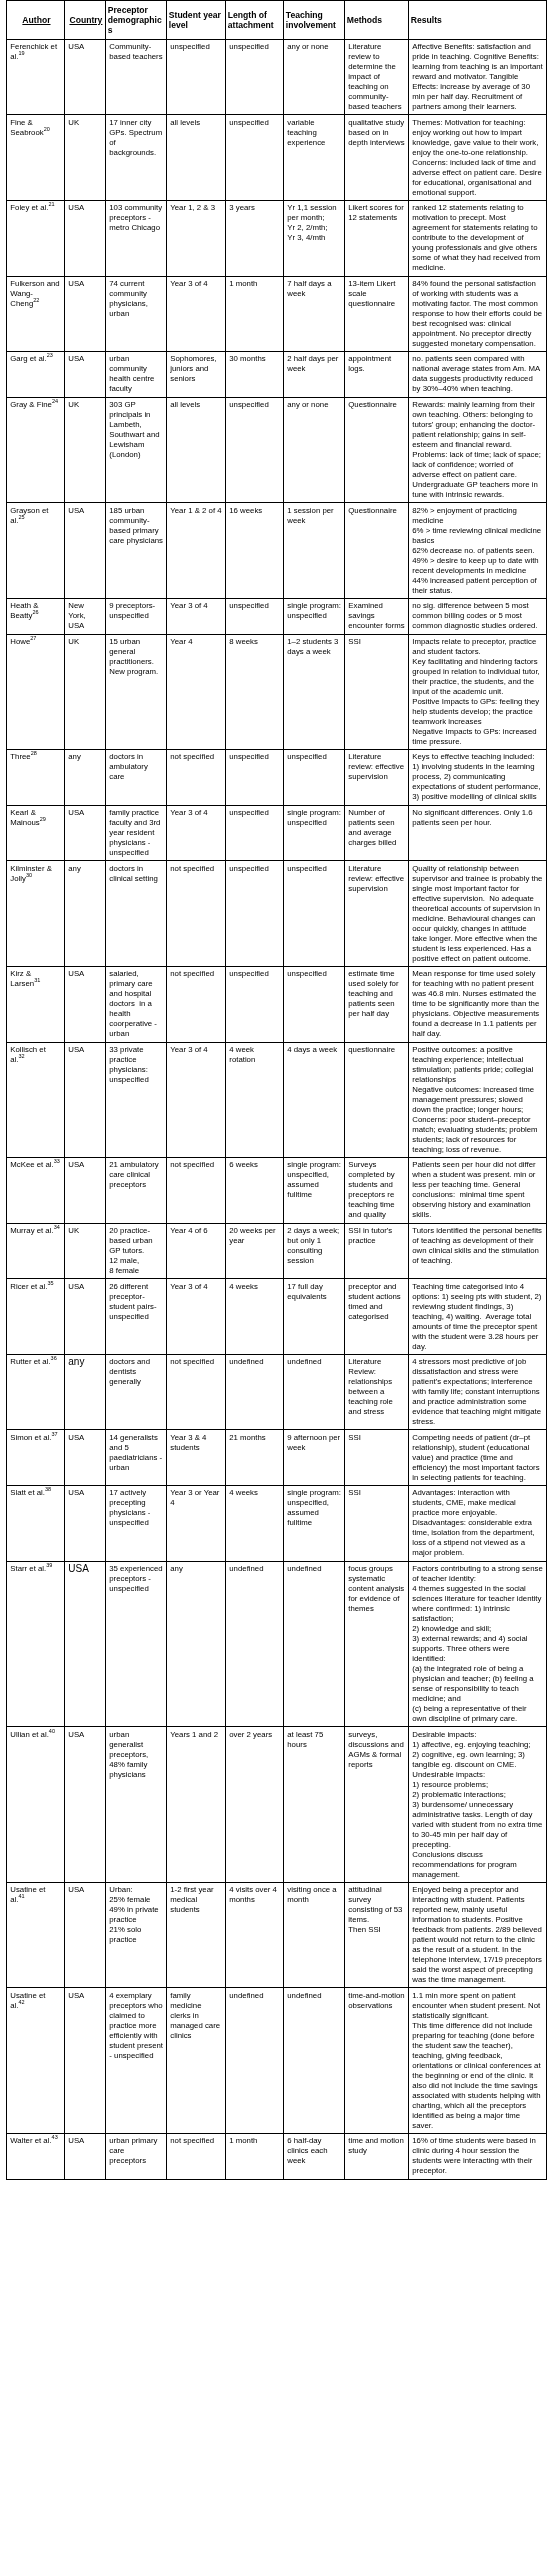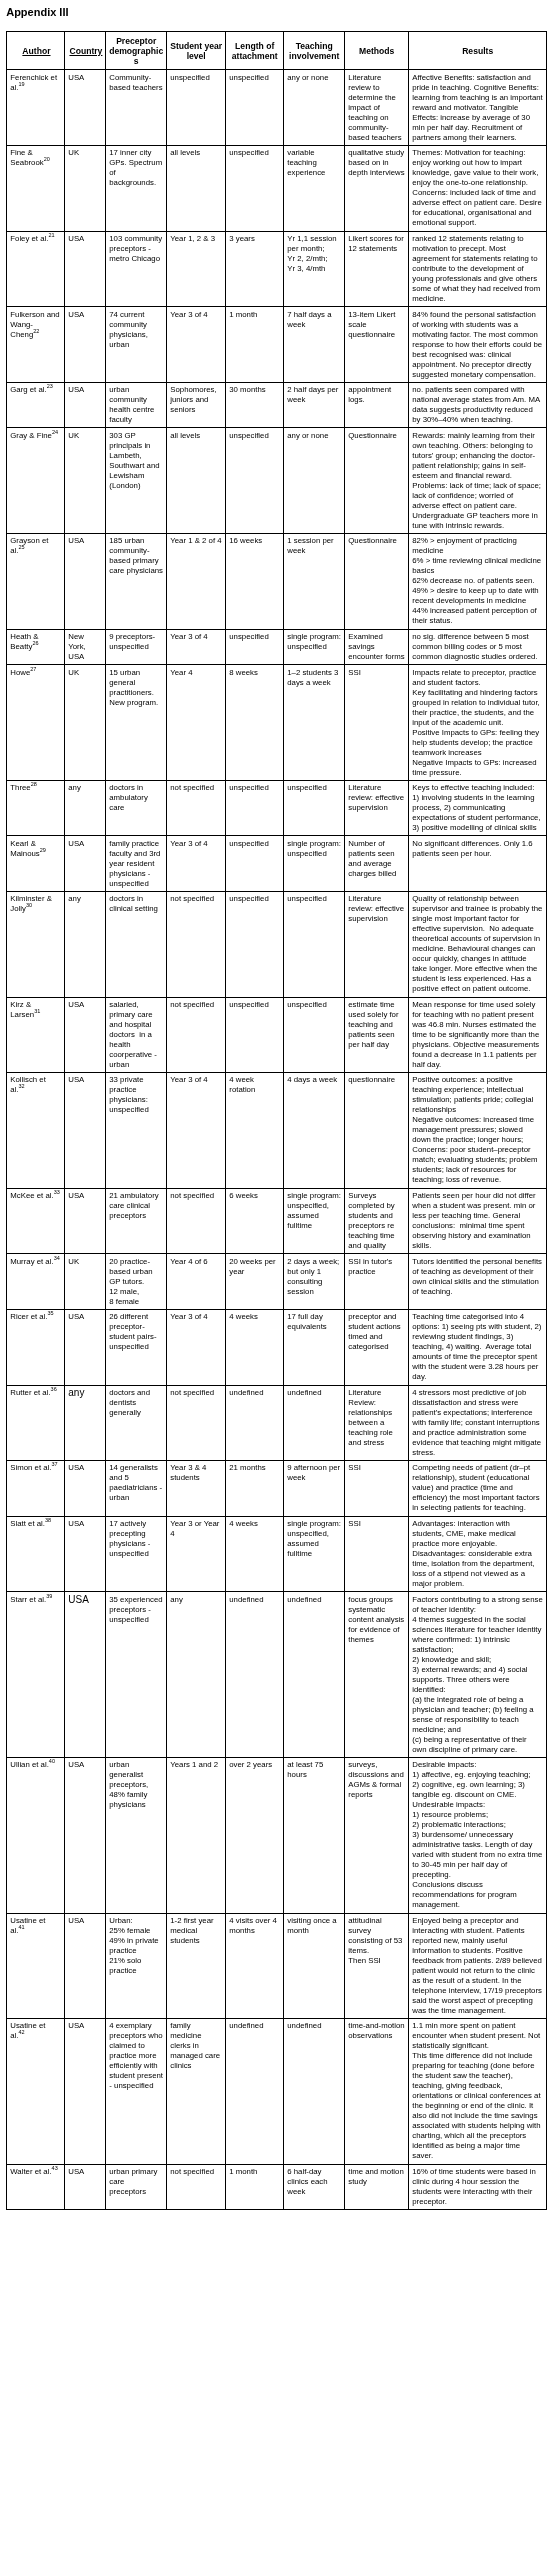--- a/index.html
+++ b/index.html
@@ -3,30 +3,29 @@
 <meta charset="utf-8">
 <style>
   html,body{margin:0;padding:0;background:#fff;color:#000;
     font-family:"Liberation Sans",sans-serif;}
   .page{width:550px;}
   .doc-title{font-size:11px;font-weight:bold;margin:6.2px 0 12.5px 6.2px;}
   table.appendix{border-collapse:collapse;margin-left:6.2px;width:540px;table-layout:fixed;}
   th,td{border:0.8px solid #000;vertical-align:top;padding:2.3px 3.1px;
     font-size:7.8px;line-height:10px;white-space:pre-wrap;
     word-wrap:break-word;overflow-wrap:break-word;text-align:left;}
-  th{font-size:8.6px;font-weight:bold;vertical-align:middle;text-align:center;padding:3.9px 1.6px;}
+  th{font-size:8.6px;font-weight:bold;vertical-align:middle;padding:3.9px 1.6px;}
   th.th-left{text-align:center;padding-left:3.1px;text-decoration:underline;}
   sup{font-size:5.5px;line-height:0;}
   td.country-large{font-size:10px;}
 </style>
 </head>
 <body>
 
 <div class="page">
-  <div class="doc-title">Appendix III</div>
 
   <table class="appendix">
     <colgroup>
       <col style="width:58px">
         <col style="width:41px">
         <col style="width:61px">
         <col style="width:59px">
       <col style="width:58px">
         <col style="width:61px">
         <col style="width:64px">

